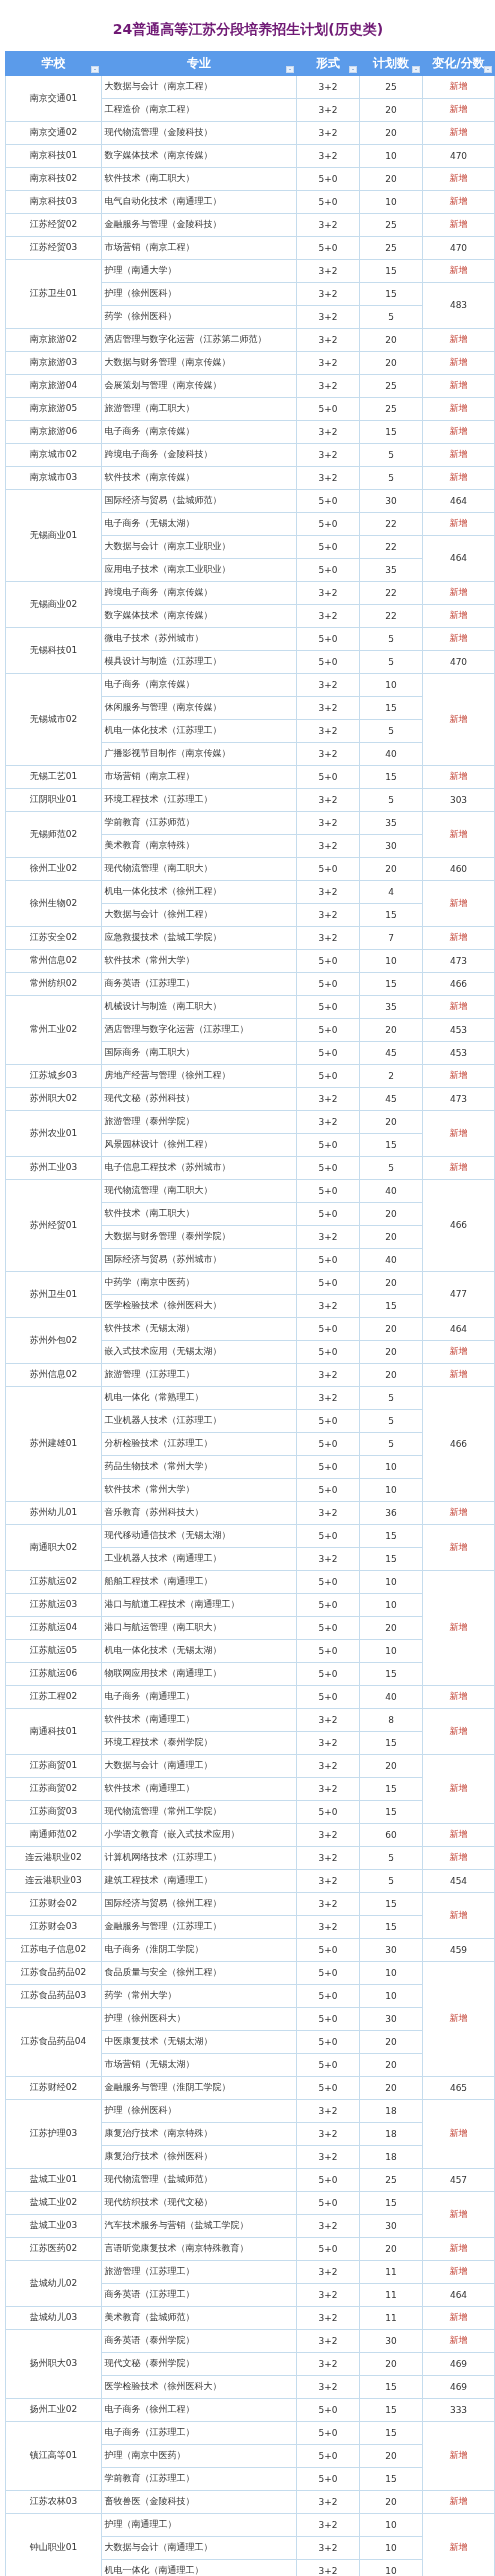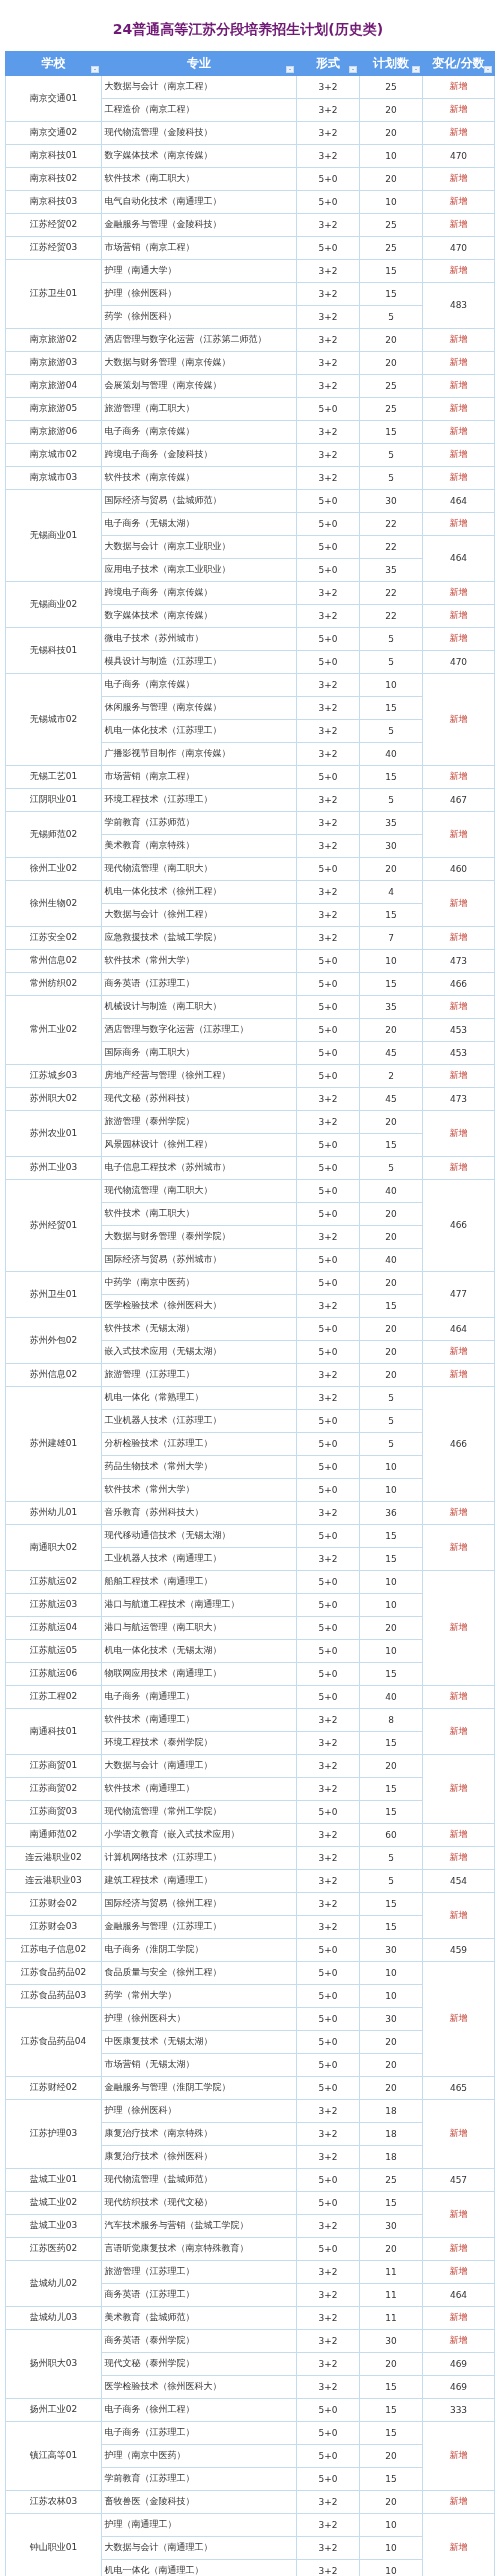--- a/index.html
+++ b/index.html
@@ -257,21 +257,21 @@
           <td class="major">市场营销（南京工程）</td>
           <td>5+0</td>
           <td>15</td>
           <td rowspan="1" class="new">新增</td>
         </tr>
         <tr class="grp-start">
           <td class="school" rowspan="1">江阴职业01</td>
           <td class="major">环境工程技术（江苏理工）</td>
           <td>3+2</td>
           <td>5</td>
-          <td rowspan="1">467</td>
+          <td rowspan="1">303</td>
         </tr>
         <tr class="grp-start">
           <td class="school" rowspan="2">无锡师范02</td>
           <td class="major">学前教育（江苏师范）</td>
           <td>3+2</td>
           <td>35</td>
           <td rowspan="2" class="new">新增</td>
         </tr>
         <tr>
           <td class="major">美术教育（南京特殊）</td>

